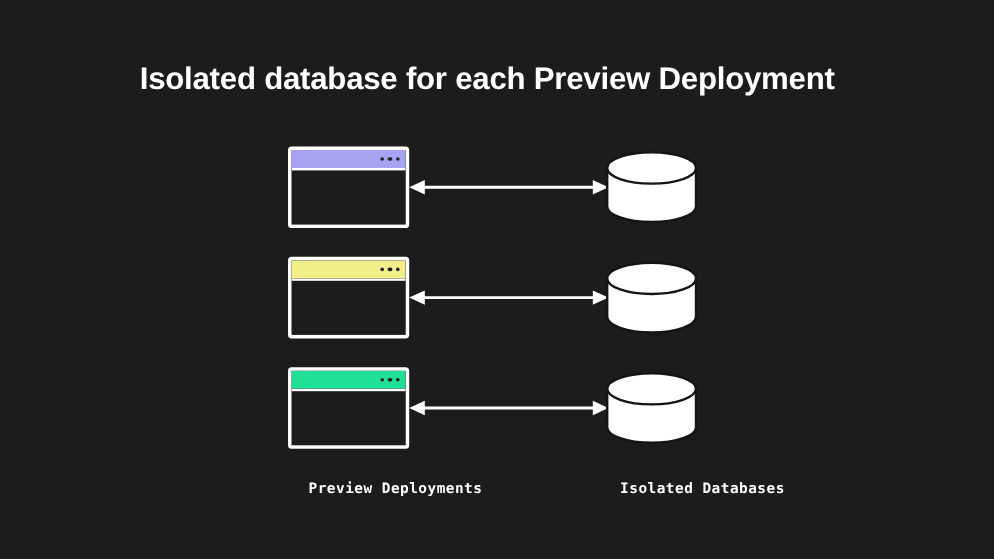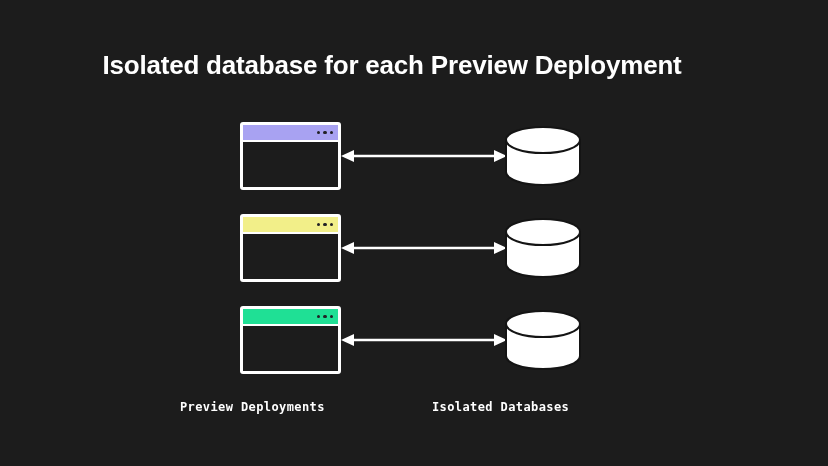--- a/index.html
+++ b/index.html
@@ -27,20 +27,21 @@
     top: 50px;
     left: 0;
     width: 784px;
     text-align: center;
     color: #ffffff;
     font-size: 26px;
     font-weight: bold;
     letter-spacing: -0.2px;
     font-family: "Liberation Sans", sans-serif;
     white-space: nowrap;
+    padding-left: 14px;
   }
 
   
   #diagram {
     position: absolute;
     top: 0;
     left: 0;
     width: 828px;
     height: 466px;
   }
@@ -123,21 +124,21 @@
   
   .caption {
     position: absolute;
     top: 400px;
     color: #ffffff;
     font-family: "DejaVu Sans Mono", "Liberation Mono", monospace;
     font-size: 12px;
     font-weight: bold;
     letter-spacing: 0.4px;
     white-space: nowrap;
-    text-align: left;
+    text-align: right;
   }
   #caption-left {
     left: 180px;
     width: 222px;
   }
   #caption-right {
     left: 432px;
     width: 222px;
   }
 </style>

